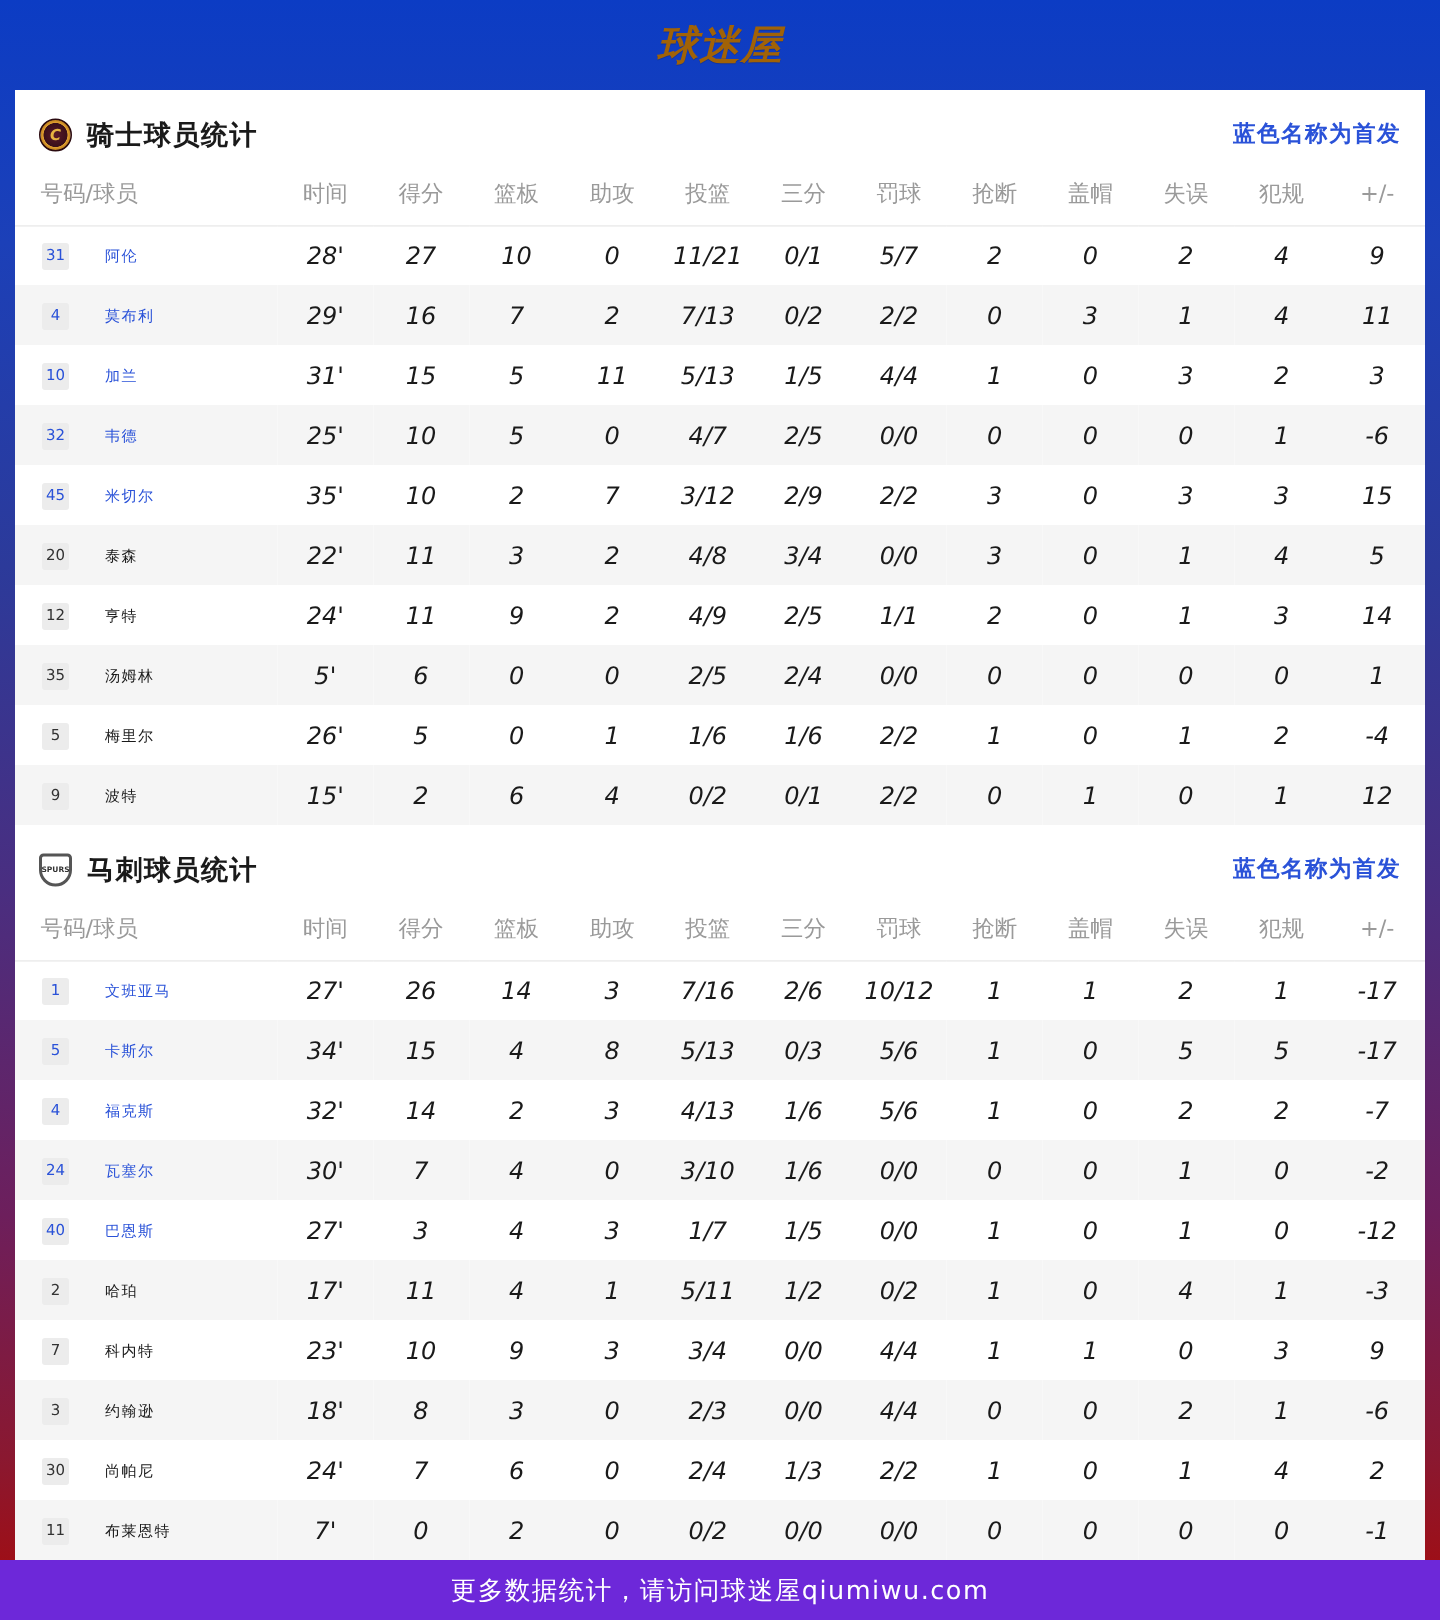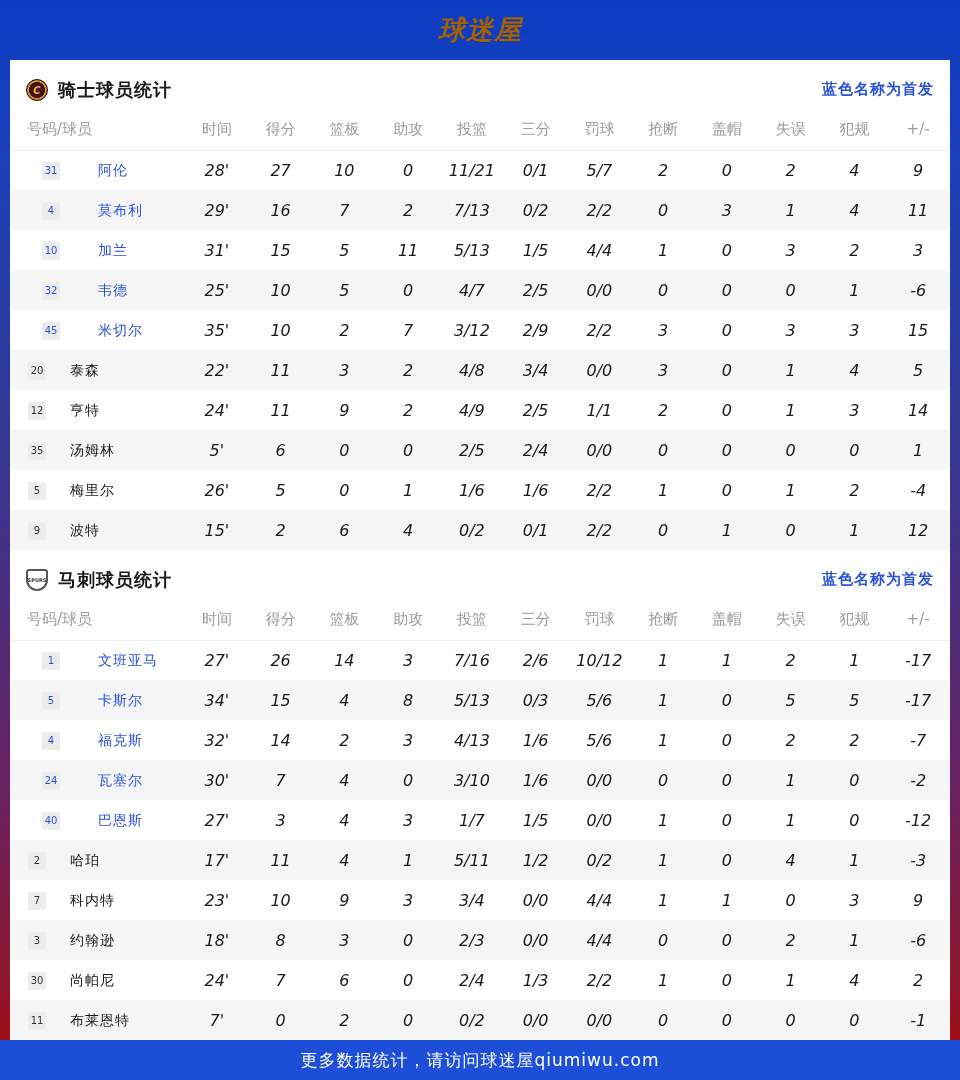--- a/index.html
+++ b/index.html
@@ -65,26 +65,26 @@
       text-align: center; font-size: 16px; font-style: italic;
       color: #1a1a1a; font-family: "DejaVu Sans", sans-serif;
     }
     td.player { text-align: left; padding-left: 18px; font-style: normal; }
     .num-badge {
       display: inline-block; width: 18px; height: 18px; line-height: 18px;
       background: #ececec; font-size: 10px; text-align: center;
       color: #333; border-radius: 2px; vertical-align: middle;
       margin-right: 8px; font-style: normal;
     }
-    .name { font-size: 14px; vertical-align: middle; color: #1a1a1a; letter-spacing: 1px; padding-left: 16px; }
-    tr.starter .name, tr.starter .num-badge { color: #2a52d8; margin-left: 14px; }
+    .name { font-size: 10px; vertical-align: middle; color: #1a1a1a; letter-spacing: 1px; padding-left: 16px; }
+    tr.starter .name, tr.starter .num-badge { color: #2a52d8; }
     .footer {
       position: absolute; left: 0; top: 1040px; width: 960px; height: 40px;
       display: flex; align-items: center; justify-content: center;
-      background: #1d4ed8;
+      background: #6d28d9;
     }
     .footer span { color: #ffffff; font-size: 17px; letter-spacing: 1px; }
     col.c-player { width: 175px; }
   </style>
 </head>
 <body>
 
 <div class="topbar">
   <div class="brand">
     <span>球迷屋</span>

